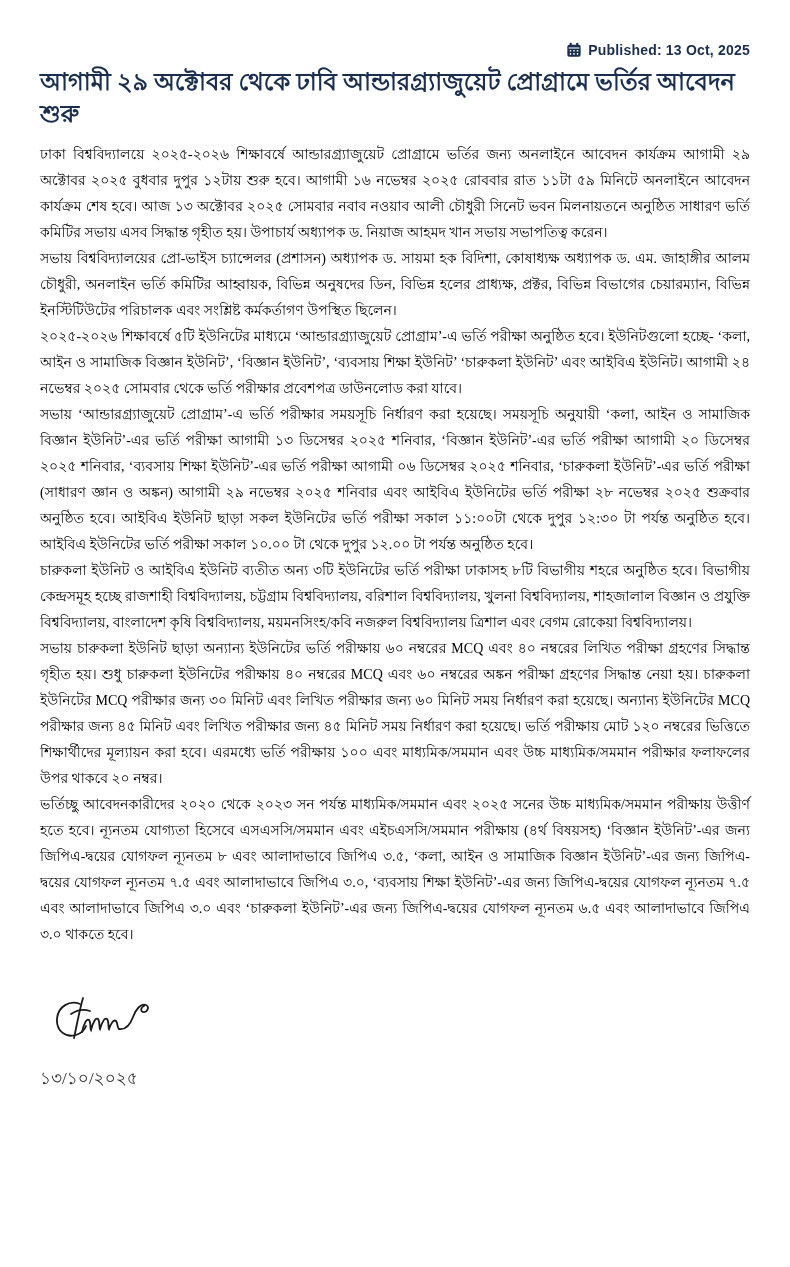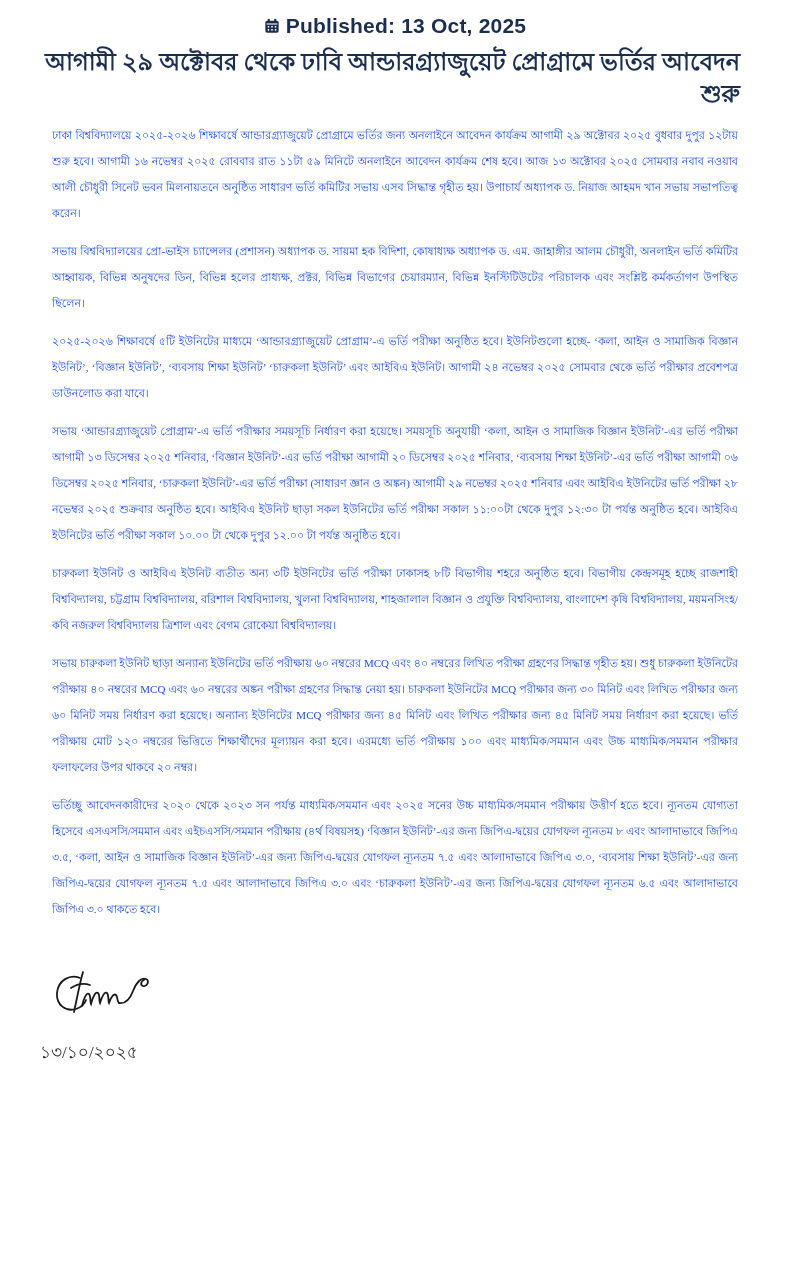--- a/index.html
+++ b/index.html
@@ -9,46 +9,46 @@
     min-height: 1267px;
     margin: 0 auto;
     background: #ffffff;
     padding: 10px 40px 30px 40px;
     font-family: "Liberation Serif", "DejaVu Serif", serif;
     color: #2e2e2e;
     position: relative;
   }
   .published-row {
     display: flex;
-    justify-content: center;
+    justify-content: flex-end;
     align-items: center;
     gap: 6px;
     padding-top: 4px;
     color: #1b2e4e;
     font-family: "Liberation Sans", "DejaVu Sans", sans-serif;
-    font-size: 21px;
+    font-size: 14px;
     font-weight: 700;
     letter-spacing: 0.2px;
+    margin-top: 28px;
   }
   .cal-icon { display: inline-flex; align-items: center; }
   .page-title {
     margin: 8px 0 12px 0;
     color: #1b2e4e;
     font-size: 24px;
     line-height: 32px;
     font-weight: 700;
     max-width: 700px;
-    text-align: right;
   }
   .article p {
-    font-size: 11px;
+    font-size: 14px;
     line-height: 26px;
     text-align: justify;
-    color: #1d4ed8;
-    margin: 12px;
+    color: #000000;
+    margin: 0;
   }
   .signature-wrap {
     margin: 38px 0 0 6px;
     height: 64px;
   }
   .footer-block {
     margin-top: 16px;
     font-size: 17px;
     line-height: 26px;
     color: #2c2c2c;

